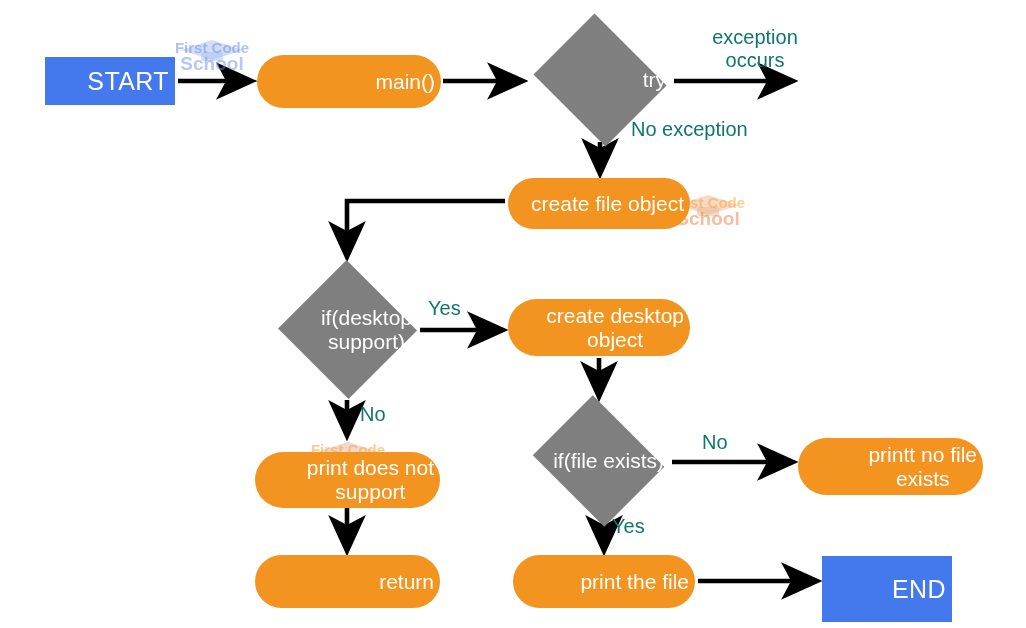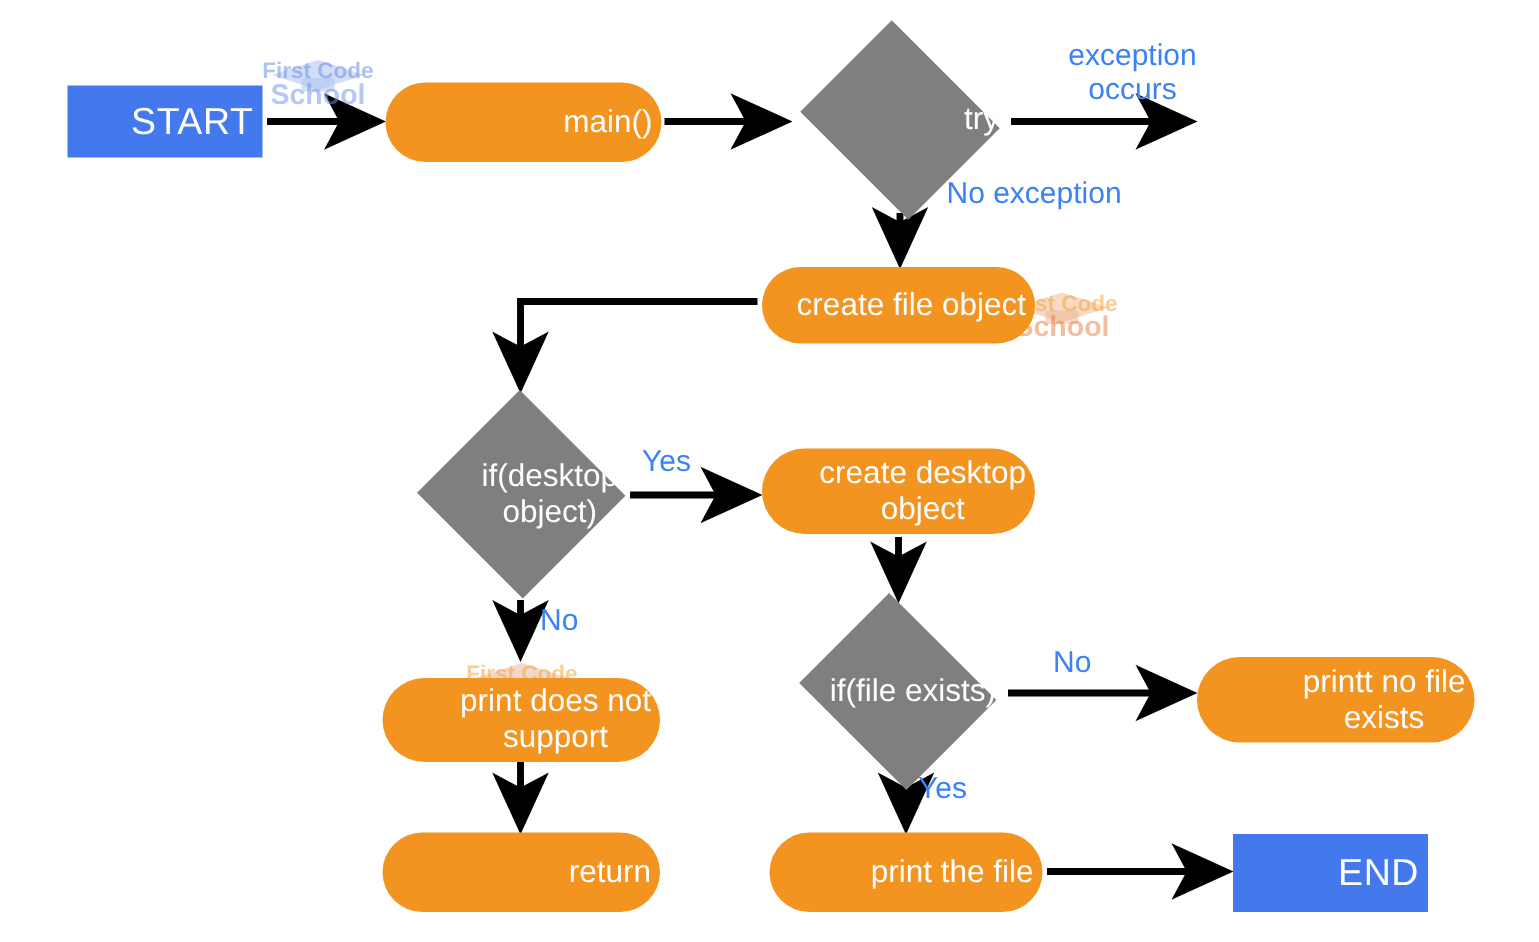--- a/index.html
+++ b/index.html
@@ -76,21 +76,21 @@
   }
   .decision .label {
     position: relative;
     z-index: 1;
     font-size: 21px;
   }
 
   
   .edge-label {
     position: absolute;
-    color: #3b82f6;
+    color: #0f766e;
     font-size: 20px;
     line-height: 1.15;
     text-align: center;
     white-space: pre-line;
     z-index: 4;
   }
 
   
   .watermark {
     position: absolute;
@@ -201,21 +201,21 @@
   </div>
 
 
   <div class="node process" style="left:508px; top:178px; width:182px; height:51px;">
     <span class="label">create file object</span>
   </div>
 
   <div class="node decision" style="left:277px; top:261px; width:141px; height:137px;">
     <span class="diamond-shape"></span>
     <span class="label">if(desktop
-object)</span>
+support)</span>
   </div>
 
   <div class="node process" style="left:508px; top:299px; width:182px; height:57px;">
     <span class="label">create desktop
 object</span>
   </div>
 
   <div class="node process" style="left:255px; top:440px; width:185px; height:56px;margin-top:12px;">
     <span class="label">print does not
 support</span>
@@ -232,17 +232,17 @@
 
   <div class="node process" style="left:798px; top:438px; width:185px; height:57px;">
     <span class="label">printt no file
 exists</span>
   </div>
 
   <div class="node process" style="left:513px; top:555px; width:182px; height:53px;">
     <span class="label">print the file</span>
   </div>
 
-  <div class="node terminator" style="left:822px; top:556px; width:130px; height:52px;">
+  <div class="node terminator" style="left:822px; top:556px; width:130px; height:66px;">
     <span class="label">END</span>
   </div>
 
 </div>
 
 </body></html>

